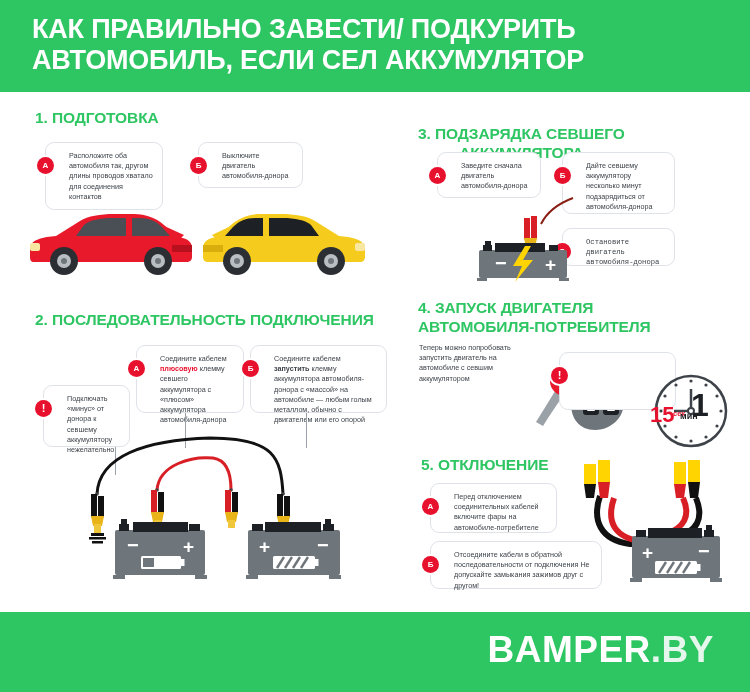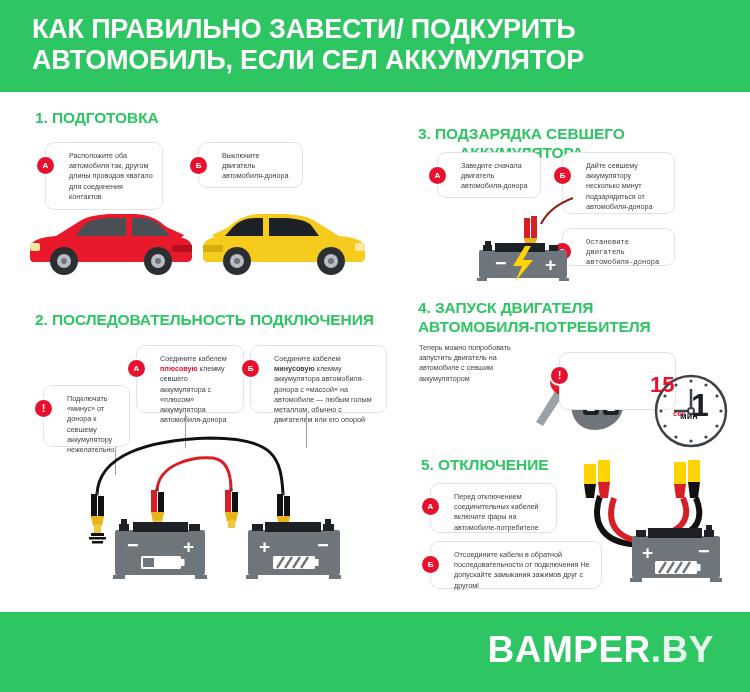--- a/index.html
+++ b/index.html
@@ -202,21 +202,21 @@
     <span class="bx-txt">Подключать «минус» от донора к севшему аккумулятору нежелательно</span>
   </div>
 
   <div class="box has-badge" style="left:136px;top:345px;width:108px;height:68px;">
     <span class="badge">А</span>
     <span class="bx-txt"><span>Соединитe кабелем </span><span class="red">плюсовую</span><span> клемму севшего аккумулятора с «плюсом» аккумулятора автомобиля-донора</span></span>
   </div>
 
   <div class="box has-badge" style="left:250px;top:345px;width:137px;height:68px;">
     <span class="badge">Б</span>
-    <span class="bx-txt"><span>Соединитe кабелем </span><span class="bold">минусовую</span><span> клемму аккумулятора автомобиля-донора с «массой» на автомобиле — любым голым металлом, обычно с двигателем или его опорой</span></span>
+    <span class="bx-txt"><span>Соединитe кабелем </span><span class="bold">запустить</span><span> клемму аккумулятора автомобиля-донора с «массой» на автомобиле — любым голым металлом, обычно с двигателем или его опорой</span></span>
   </div>
 
   <div class="vline" style="left:185px;top:413px;height:35px;"></div>
   <div class="vline" style="left:306px;top:413px;height:35px;"></div>
   <div class="vline" style="left:115px;top:447px;height:28px;"></div>
 
   <div class="batt" style="left:85px;top:432px;">
     <svg width="300" height="155" viewBox="0 0 300 155">
 
       <path d="M12 62 C14 24 60 8 125 6 C190 6 196 26 198 62" stroke="#111111" stroke-width="3" fill="none"></path>
@@ -344,21 +344,21 @@
           <circle cx="9" cy="39" r="1.6"></circle>
         <circle cx="13" cy="24" r="1.6"></circle>
           <circle cx="24" cy="13" r="1.6"></circle>
       </g>
       <line x1="39" y1="39" x2="39" y2="17" stroke="#3d4349" stroke-width="2.5"></line>
       <line x1="39" y1="39" x2="22" y2="39" stroke="#3d4349" stroke-width="2.5"></line>
       <circle cx="39" cy="39" r="3" fill="#ffffff" stroke="#3d4349" stroke-width="2"></circle>
     </svg>
   </div>
 
-  <div style="position:absolute;left:650px;top:372px;color:#e8112d;font-weight:bold;font-size:22px;">15</div>
+  <div style="position:absolute;left:650px;top:402px;color:#e8112d;font-weight:bold;font-size:22px;">15</div>
   <div style="position:absolute;left:673px;top:392px;color:#e8112d;font-weight:bold;font-size:7.5px;margin-top:17px;">сек</div>
   <div style="position:absolute;left:691px;top:389px;color:#1d2024;font-weight:bold;font-size:32px;line-height:32px;">1</div>
   <div style="position:absolute;left:680px;top:411px;color:#1d2024;font-weight:bold;font-size:9px;">мин</div>
 
   <div class="sec" style="left:421px;top:455px;">
     <div class="sec-title">5. ОТКЛЮЧЕНИЕ</div>
   </div>
 
   <div class="box has-badge" style="left:430px;top:483px;width:127px;height:50px;">
     <span class="badge">А</span>

